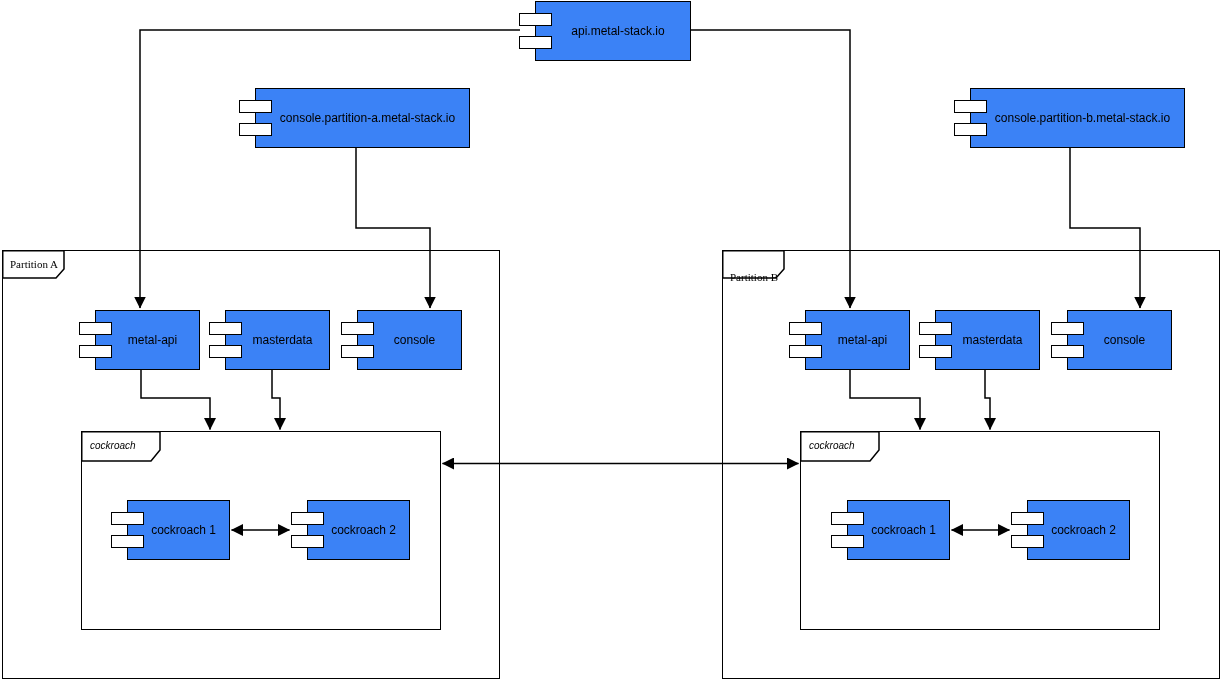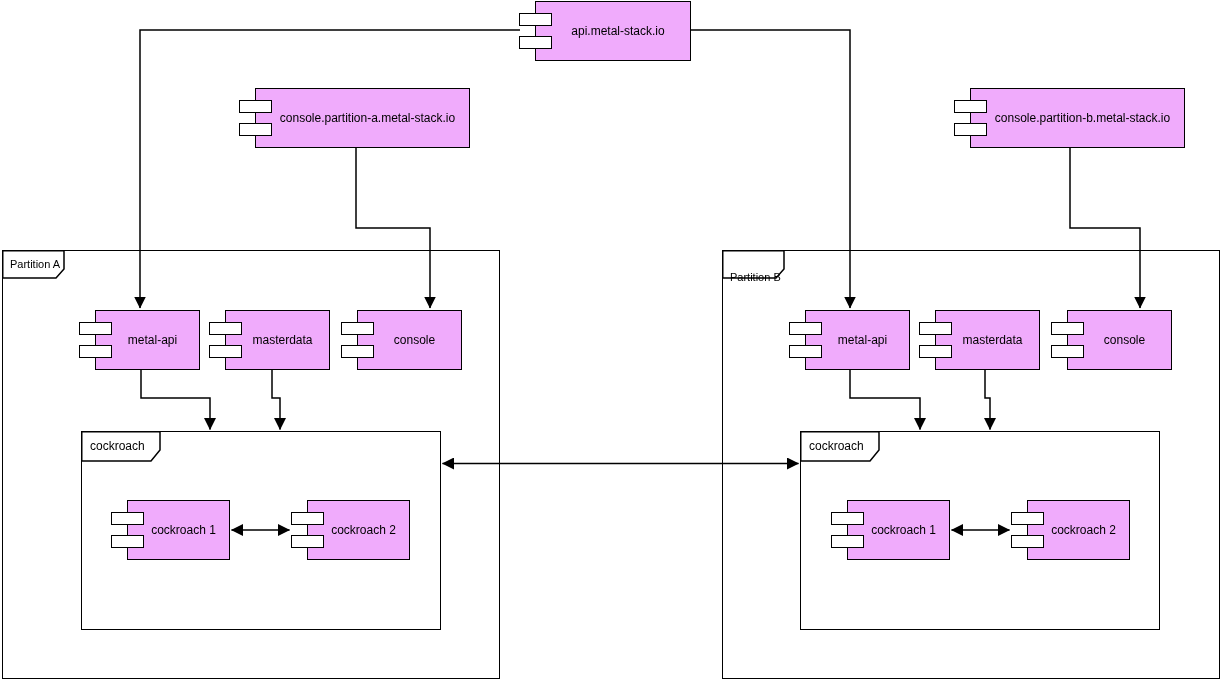--- a/index.html
+++ b/index.html
@@ -3,42 +3,42 @@
 <meta charset="utf-8">
 <style>
   html,body { margin:0; padding:0; background:#ffffff; }
   .stage {
     position:relative; width:1222px; height:681px; background:#ffffff;
     font-family:"Liberation Sans", sans-serif; color:#000000; overflow:hidden;
   }
   .stage * { box-sizing:border-box; }
   
   .comp {
-    position:absolute; background:#f0abfc; border:1.5px solid #000000;
+    position:absolute; background:#3b82f6; border:1.5px solid #000000;
     display:flex; align-items:center; justify-content:center;
     font-size:12px; z-index:3;
   }
   .comp .label { white-space:nowrap; padding-left:10px; }
   .icon { position:absolute; left:0; top:0; width:0; height:0; }
   .port {
     position:absolute; left:-17px; width:33px; height:13px; display:block;
     background:#ffffff; border:1.5px solid #000000;
   }
   .port.p1 { top:11px; }
   .port.p2 { top:34px; }
   
   .frame {
     position:absolute; border:1.5px solid #000000; background:transparent; z-index:1;
   }
   .edges { position:absolute; left:0; top:0; z-index:2; }
   .tabtext {
     position:absolute; z-index:4; white-space:nowrap; line-height:14px;
   }
-  .tabtext.sans { font-size:12px; font-family:"Liberation Sans", sans-serif; }
-  .tabtext.serif { font-size:11px; font-family:Liberation Sans, sans-serif;text-align:center; }
+  .tabtext.sans { font-size:10px; font-family:"Liberation Sans", sans-serif;font-style:italic; }
+  .tabtext.serif { font-size:11px; font-family:Liberation Serif, serif;text-align:center; }
 </style>
 </head>
 <body>
 
 <div class="stage">
 
   <div class="frame" style="left:2px; top:250px; width:498px; height:429px;"></div>
   <div class="frame" style="left:722px; top:250px; width:498px; height:429px;"></div>
 
   <div class="frame" style="left:81px; top:431px; width:360px; height:199px;"></div>

